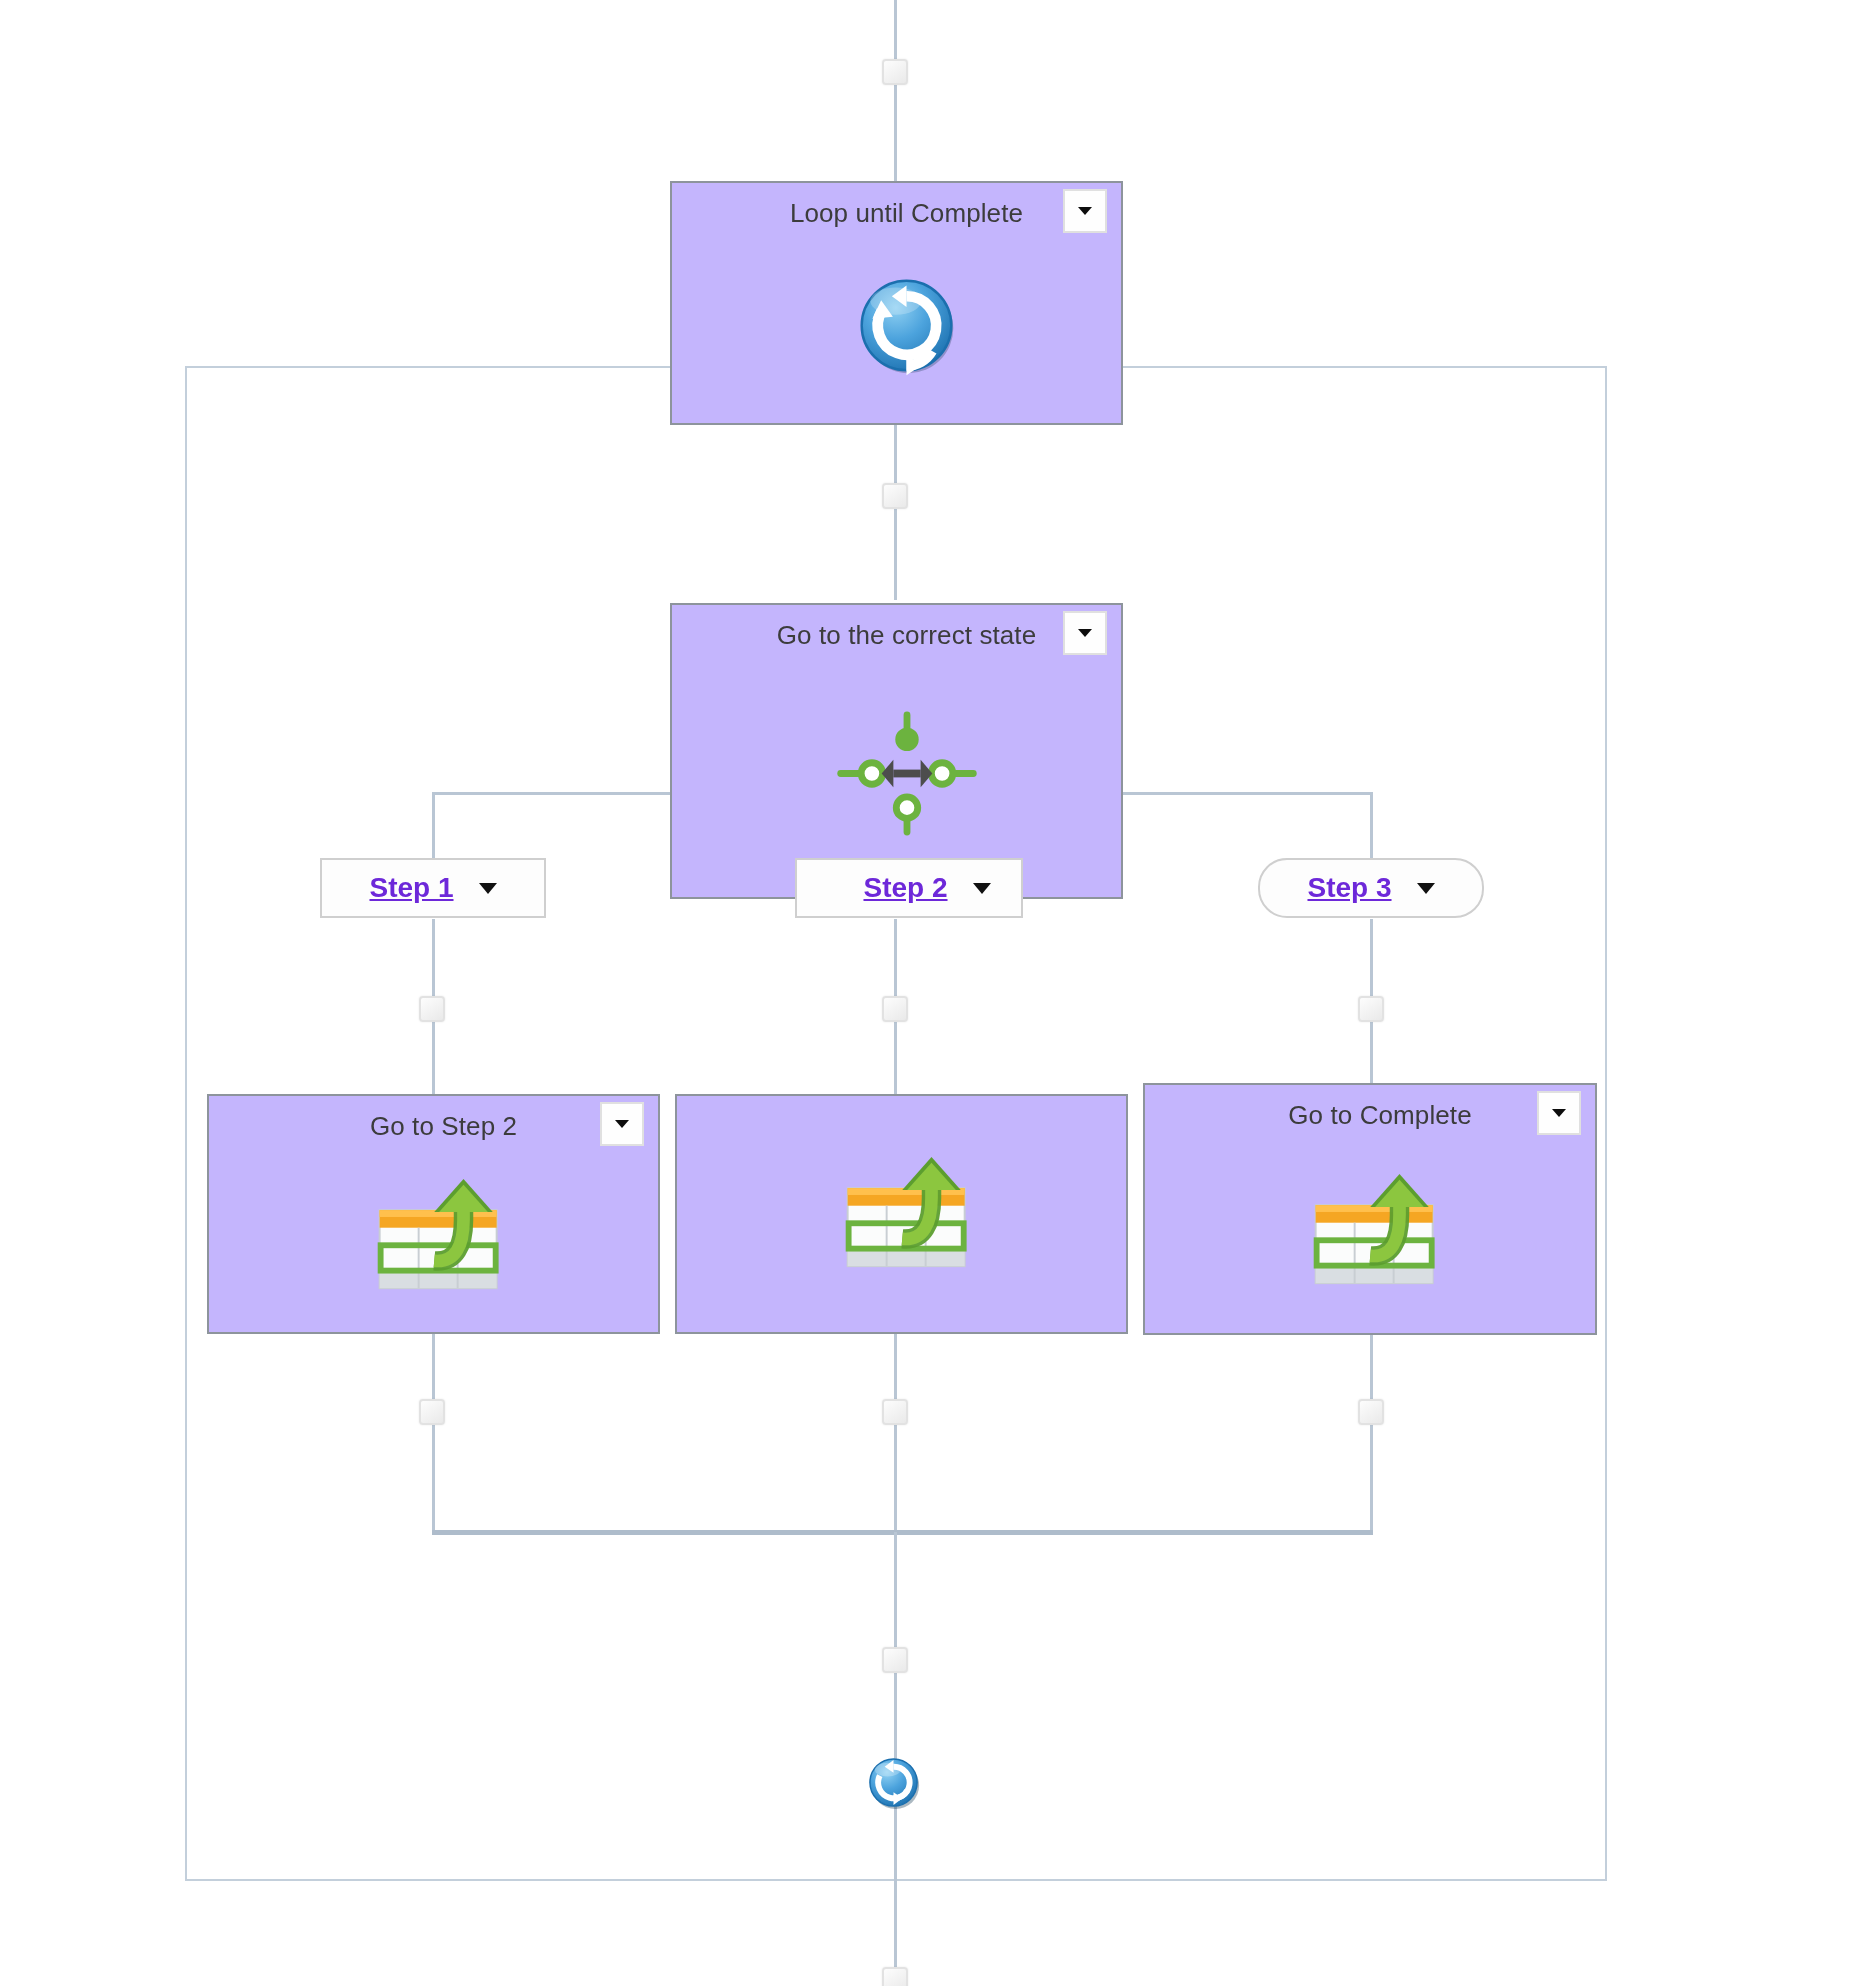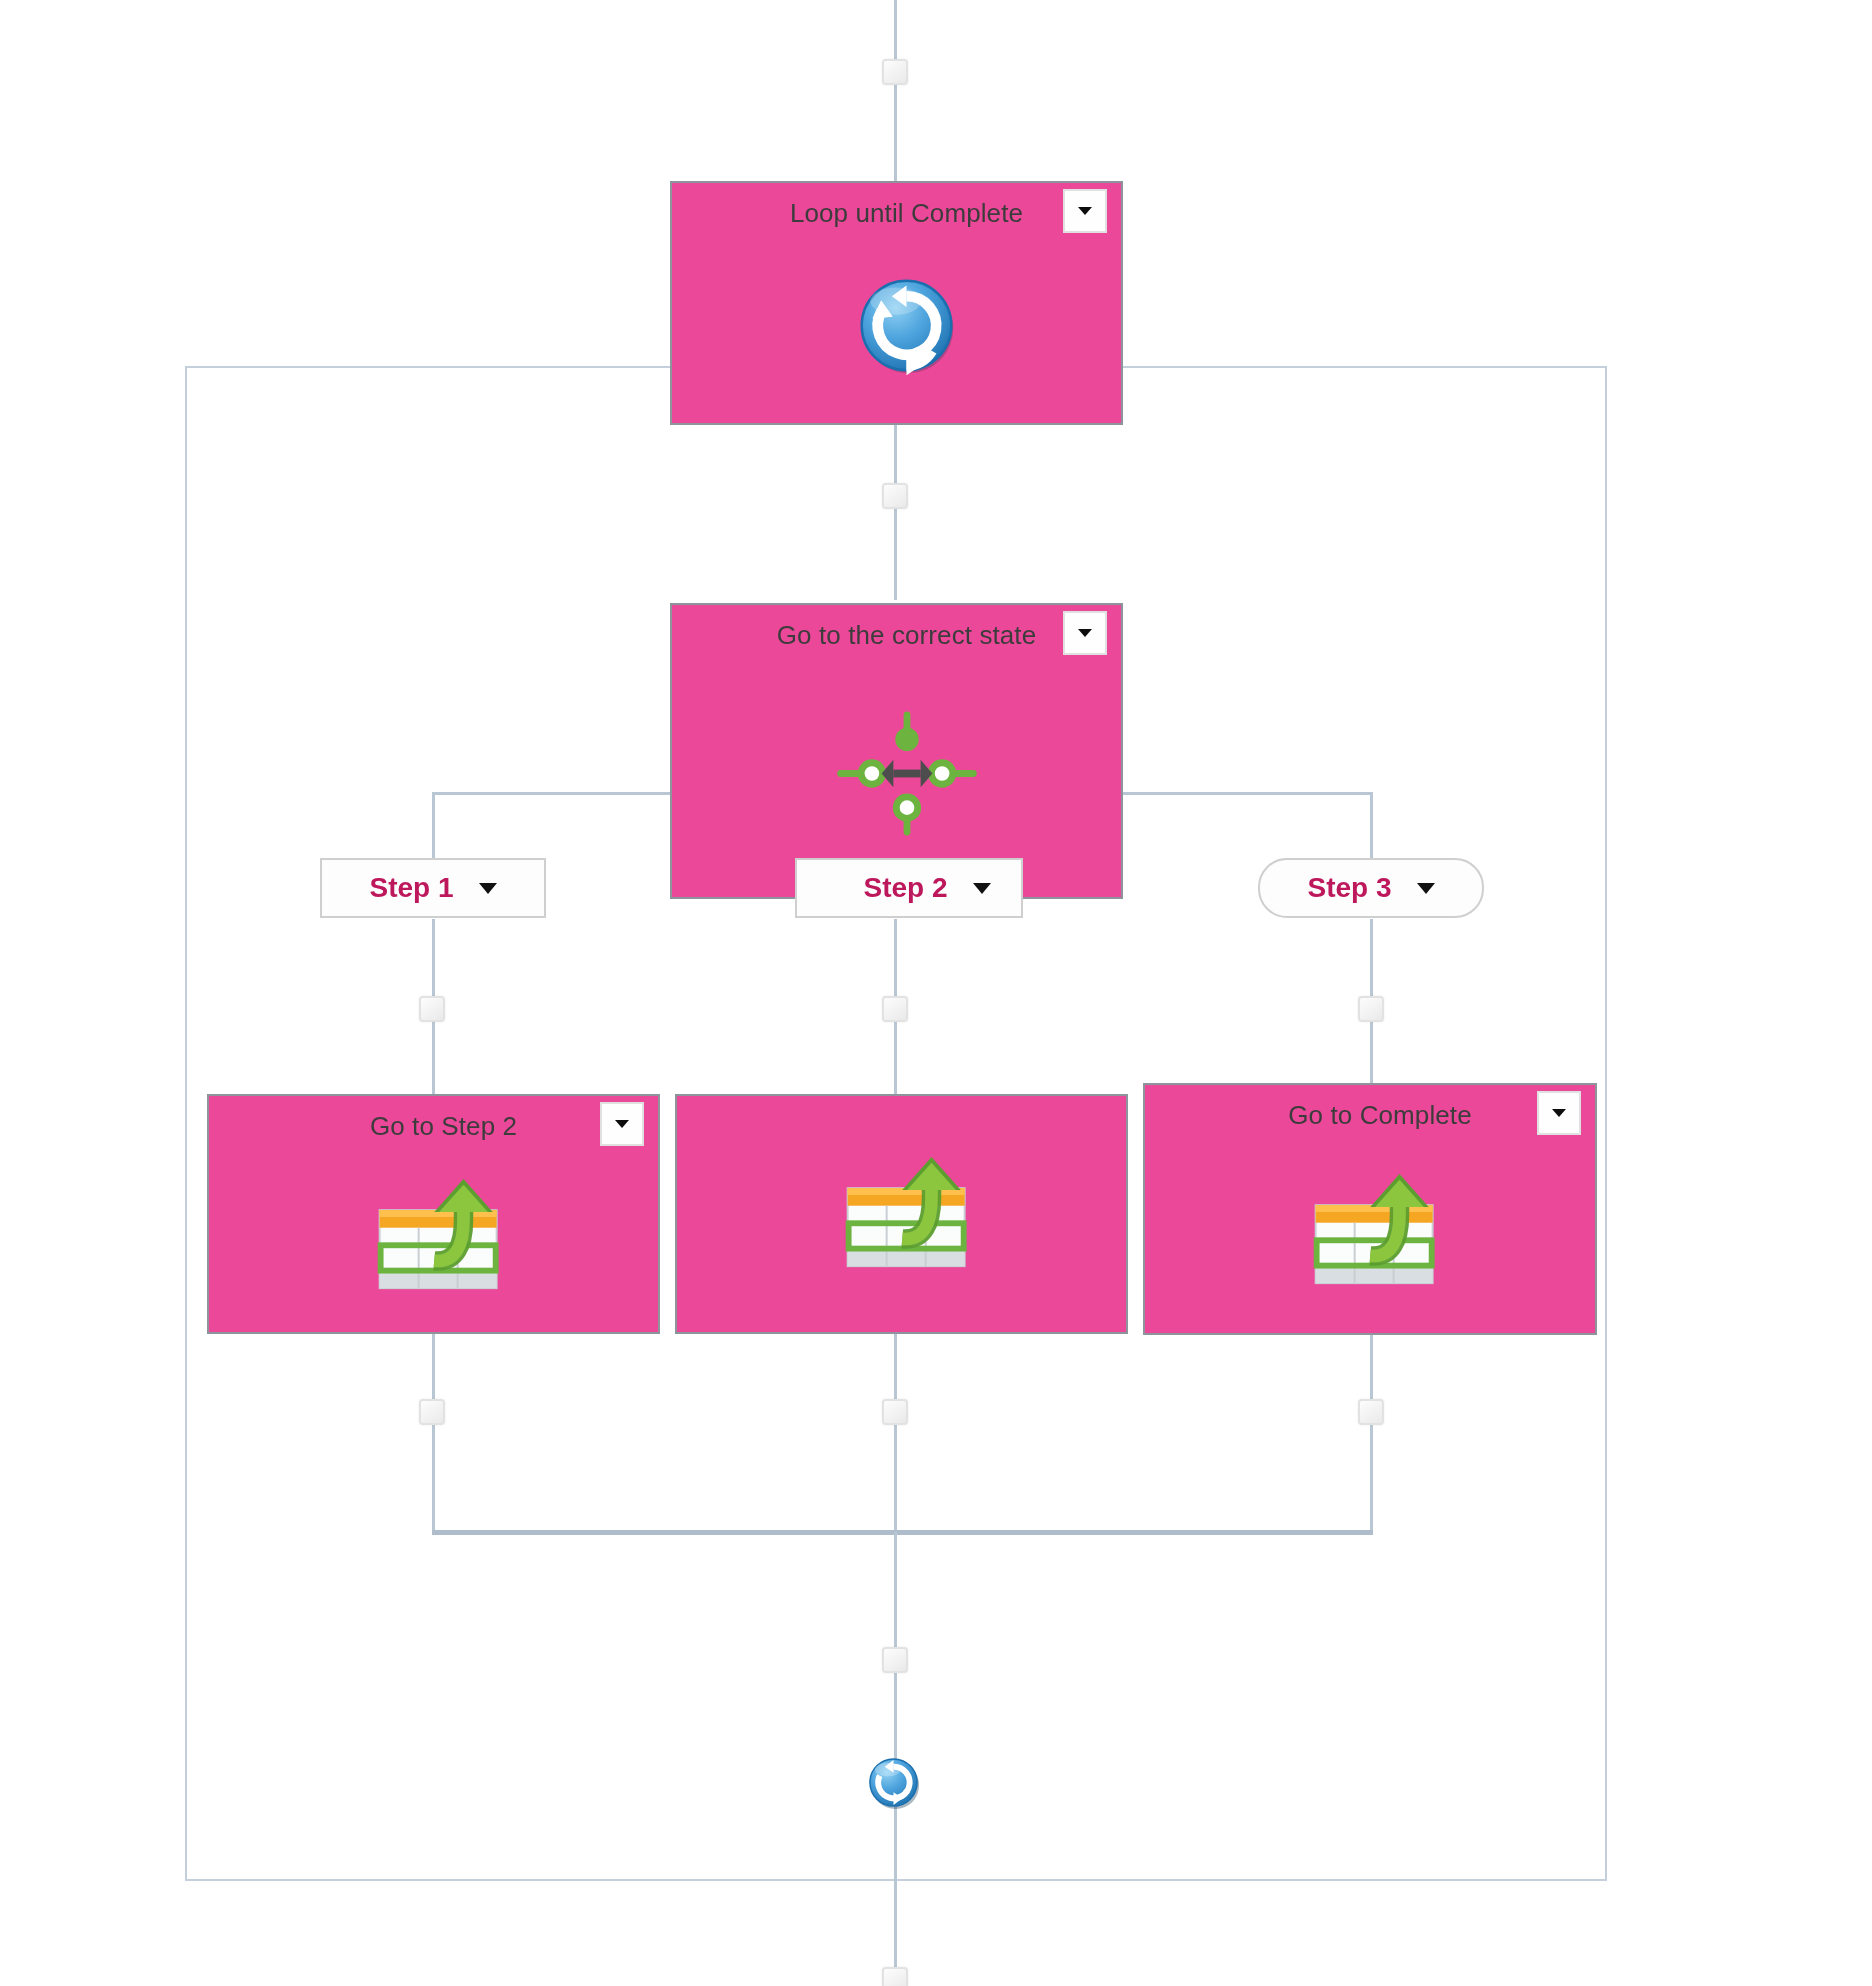--- a/index.html
+++ b/index.html
@@ -52,21 +52,21 @@
     background: linear-gradient(145deg, #fdfdfd 0%, #f1f1f1 60%, #e9e9e9 100%);
     border: 2px solid #e2e2e2;
     box-sizing: border-box;
     box-shadow: 0 0 2px rgba(0,0,0,0.10);
   }
 
   
   .node {
     position: absolute;
     box-sizing: border-box;
-    background: #ec4899;
+    background: #c4b5fd;
     border: 2.9px solid #8d949c;
     display: flex;
     flex-direction: column;
     align-items: flex-end;
     padding-left: 20px;
   }
   .node-header {
     width: 100%;
     position: relative;
     display: flex;
@@ -117,22 +117,23 @@
     background: #fdfdfd;
     border: 2px solid #cfcfcf;
     display: flex;
     align-items: center;
     justify-content: center;
     gap: 25px;
   }
   .state-label {
     font-size: 28px;
     font-weight: bold;
-    color: #be185d;
+    color: #6d28d9;
     white-space: nowrap;
+    text-decoration: underline;
   }
   .state-caret {
     width: 0;
     height: 0;
     border-left: 9.8px solid transparent;
     border-right: 9.8px solid transparent;
     border-top: 11.7px solid #111111;
   }
 
   

